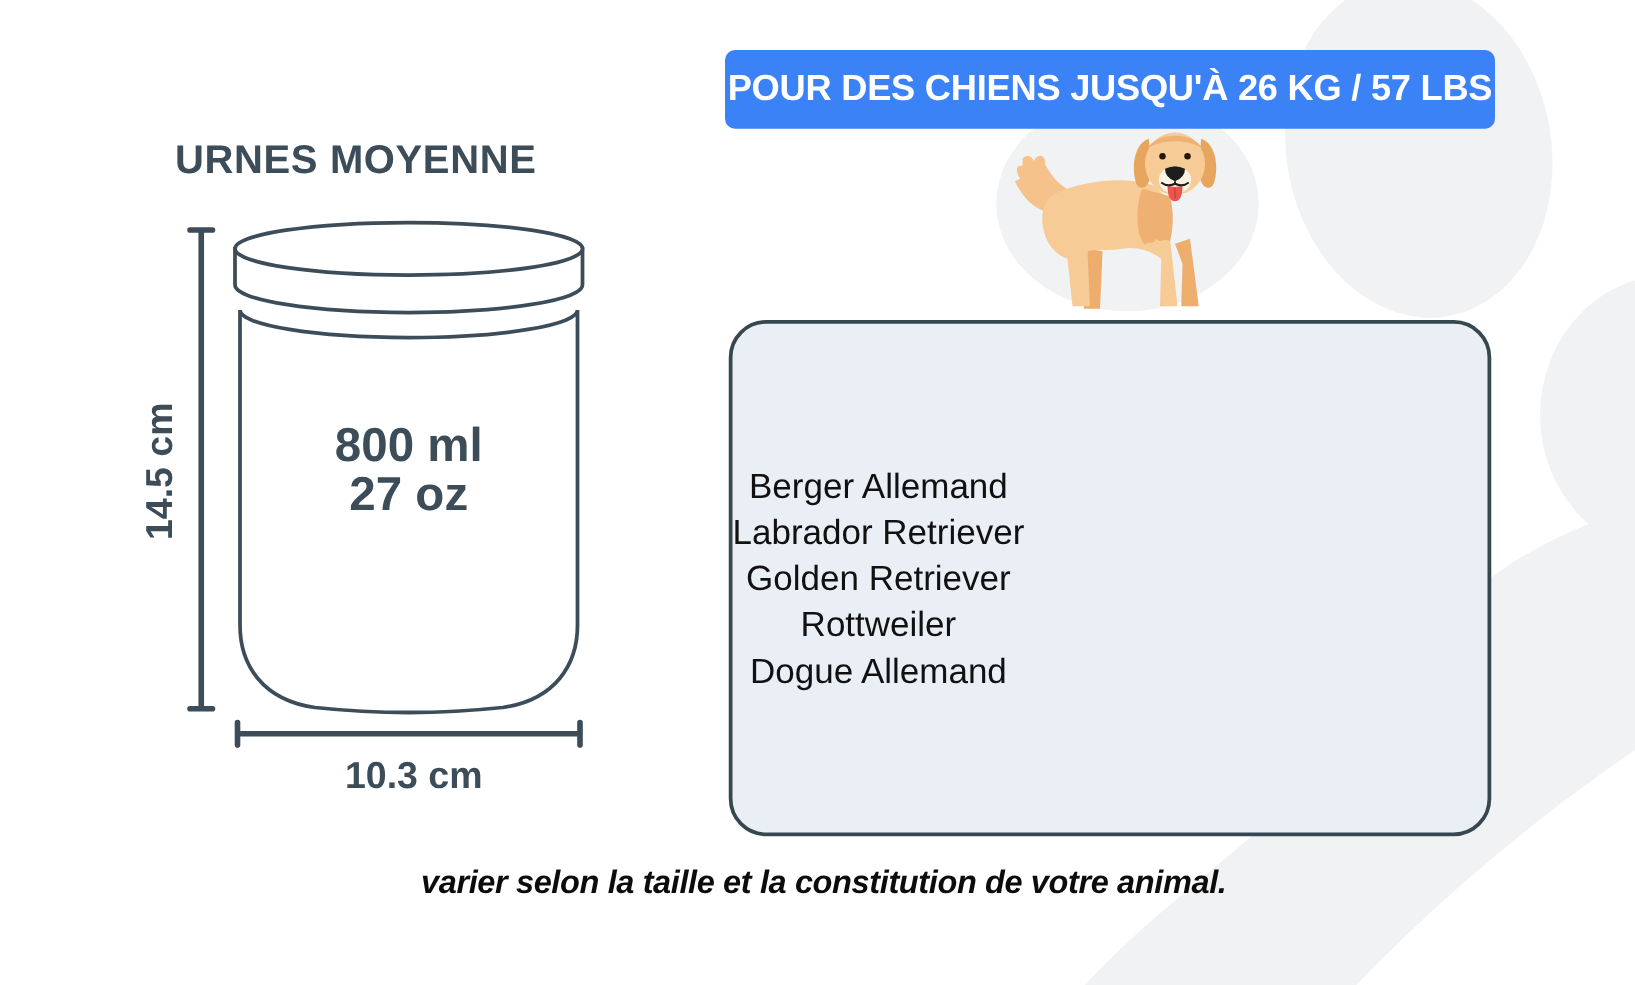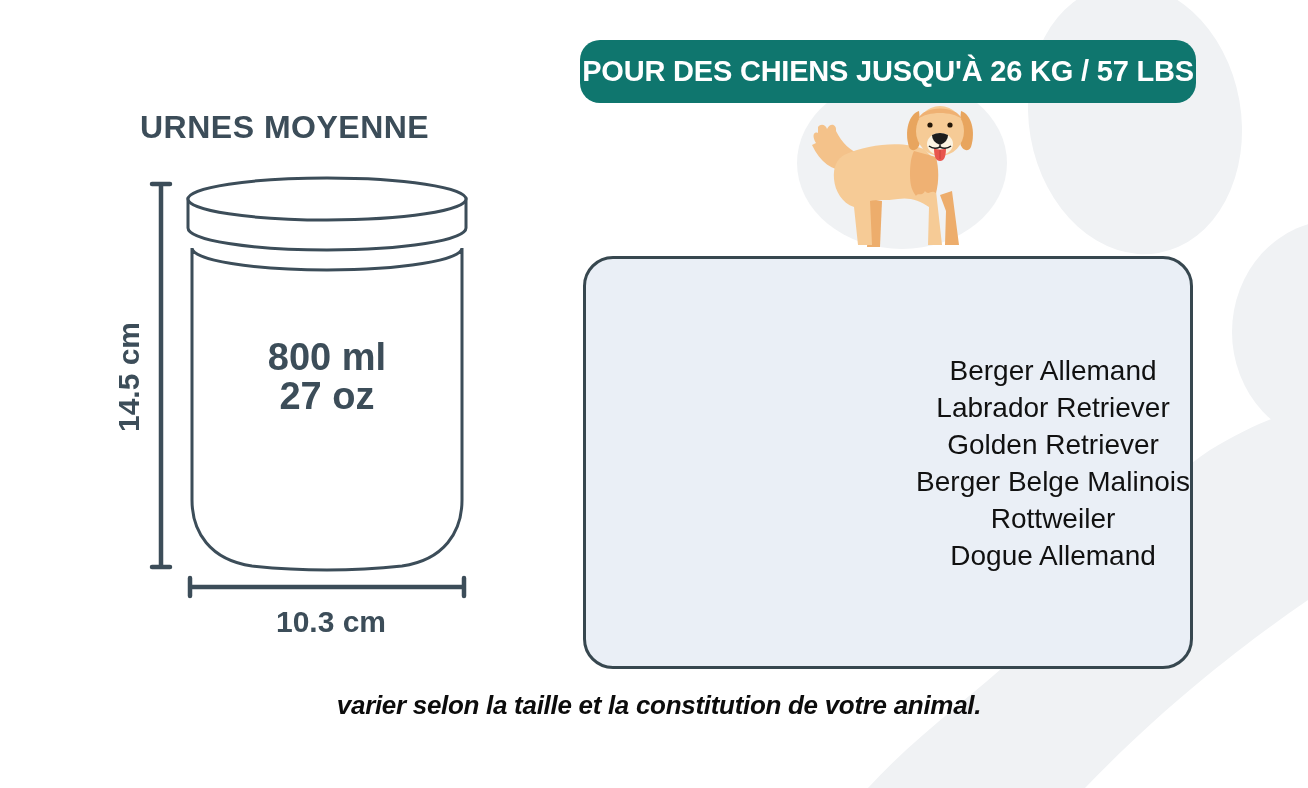--- a/index.html
+++ b/index.html
@@ -16,21 +16,21 @@
   
   .title{
     left:140px;top:109px;width:375px;
     font-size:32px;font-weight:bold;letter-spacing:.5px;
     color:#3C4D59;z-index:2;
   }
 
   
   .badge{
     left:580px;top:40px;width:616px;height:63px;
-    background:#0f766e;border-radius:20px;
+    background:#3b82f6;border-radius:8px;
     display:flex;align-items:center;justify-content:center;
     z-index:3;
   }
   .badge span{
     color:#ffffff;font-size:29px;font-weight:bold;letter-spacing:-.2px;
     white-space:nowrap;
   }
 
   
   #urn-svg{left:95px;top:170px;z-index:2;}
@@ -43,21 +43,21 @@
 
   
   #dog-svg{left:782px;top:97px;z-index:1;}
 
   
   .breed-box{
     left:583px;top:256px;width:610px;height:413px;
     background:#EAEFF6;
     border:3.5px solid #37474F;border-radius:30px;
     box-sizing:border-box;
-    display:flex;flex-direction:column;align-items:flex-end;justify-content:center;
+    display:flex;flex-direction:column;align-items:flex-start;justify-content:center;
     z-index:2;
   }
   .breed-item{
     font-size:28px;line-height:37px;color:#111111;text-align:center;
     white-space:nowrap;
   }
 
   
   .note{
     left:154px;top:686px;width:1010px;text-align:center;
@@ -166,21 +166,20 @@
 
   <circle cx="148" cy="28" r="2.6" fill="#241709"></circle>
   <circle cx="168" cy="28" r="2.6" fill="#241709"></circle>
 </svg>
 
 <div class="abs breed-box">
   <div>
       <div class="breed-item">Berger Allemand</div>
       <div class="breed-item">Labrador Retriever</div>
       <div class="breed-item">Golden Retriever</div>
-      <div class="breed-item">Berger Belge Malinois</div>
       <div class="breed-item">Rottweiler</div>
       <div class="breed-item">Dogue Allemand</div>
     </div>
 </div>
 
 <div class="abs note">
   <div class="note-line b">varier selon la taille et la constitution de votre animal.</div>
 </div>
 
 </body></html>

